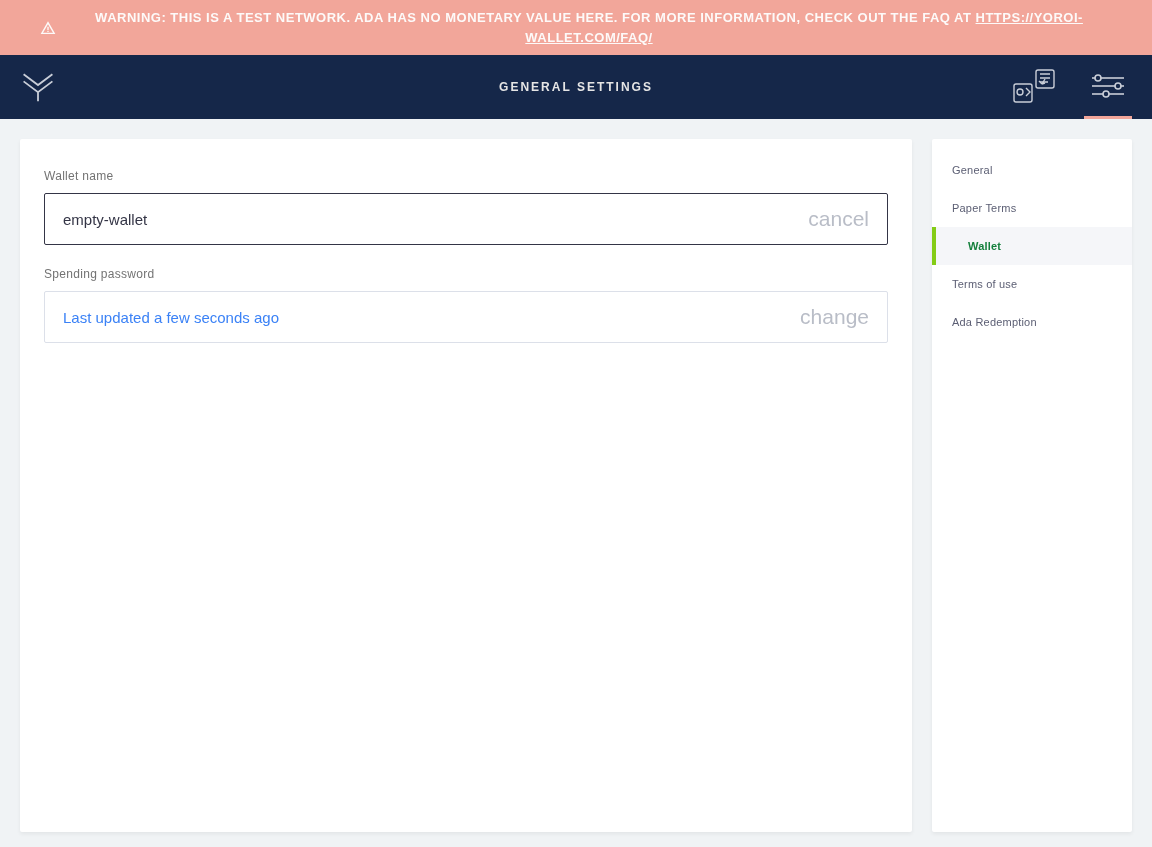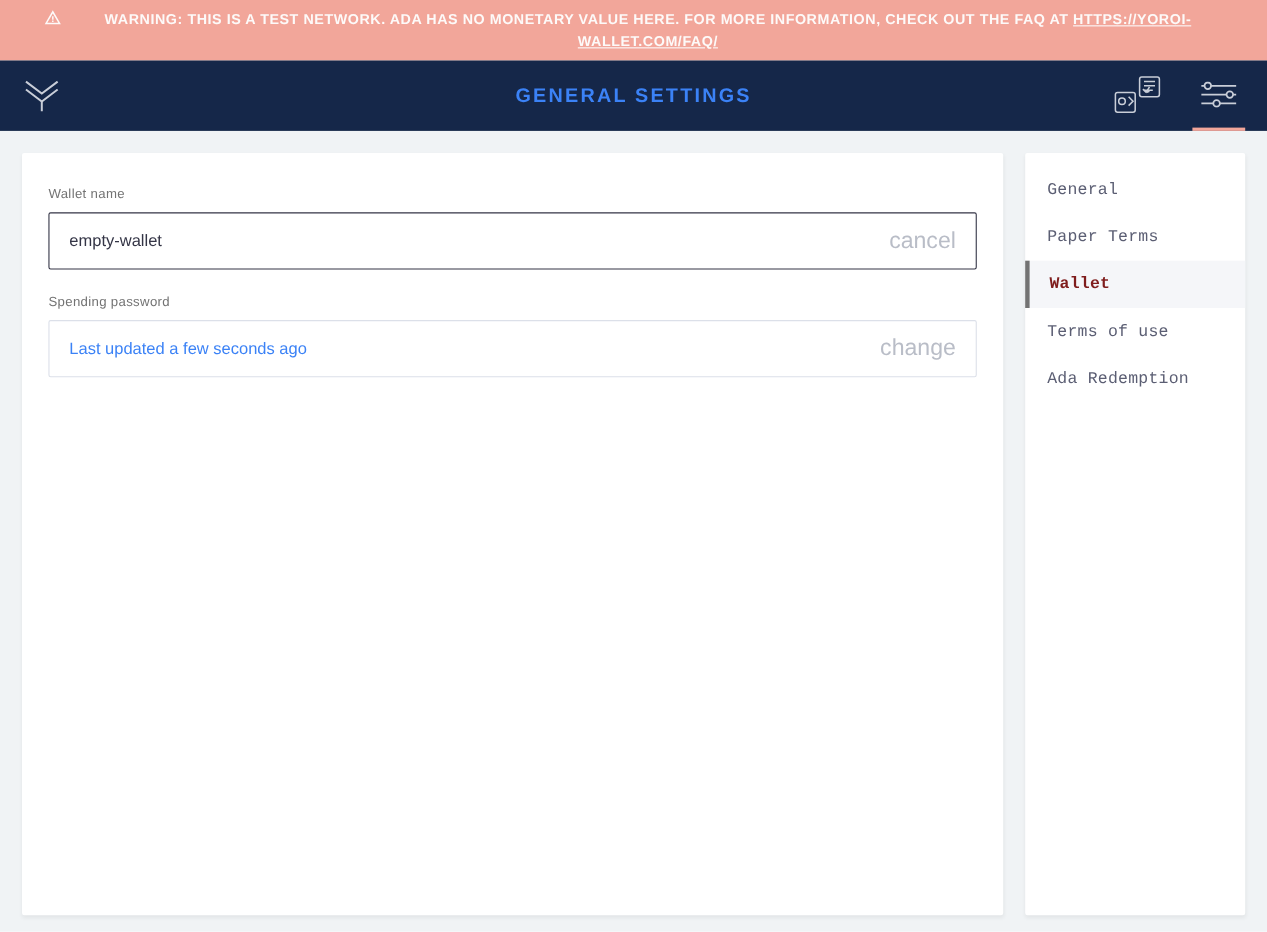--- a/index.html
+++ b/index.html
@@ -10,21 +10,21 @@
     width: 100%;
     background: #F2A69A;
     color: #FDFAF9;
     font-size: 13px;
     font-weight: 700;
     letter-spacing: 0.5px;
     text-align: center;
     padding: 8px 40px;
     line-height: 1.5;
     display: flex;
-    align-items: flex-start;
+    align-items: center;
     justify-content: center;
     gap: 10px;
   }
   .banner .text { display: inline; }
   .banner a { color: #FDFAF9; text-decoration: underline; }
   .banner svg { flex-shrink: 0; }
 
   
   .header {
     width: 100%;
@@ -33,22 +33,22 @@
     display: flex;
     align-items: center;
     justify-content: space-between;
     padding: 0 20px;
     position: relative;
   }
   .header-title {
     position: absolute;
     left: 50%;
     transform: translateX(-50%);
-    color: #3b82f6;
-    font-size: 18px;
+    color: #e5e5e5;
+    font-size: 12px;
     font-weight: 600;
     letter-spacing: 2px;
   }
   .header-left, .header-right { display: flex; align-items: center; gap: 26px; }
   .header-right .icon-btn { display:flex; align-items:center; justify-content:center; width:48px; height:64px; }
   .header-right .icon-btn.active { border-bottom: 3px solid #F2A69A; }
   .logo-icon { width: 36px; height: 36px; }
 
   
   .content {
@@ -106,31 +106,30 @@
   .sidebar {
     background: #fff;
     width: 200px;
     height: 693px;
     border-radius: 2px;
     box-shadow: 0 2px 4px rgba(0,0,0,0.06);
     padding: 12px 0;
   }
   .sidebar-item {
     padding: 13px 20px;
-    font-size: 15px;
+    font-size: 11px;
     color: #5B5E73;
     cursor: pointer;
     letter-spacing: 0.2px;
-    font-family: Liberation Mono, monospace;
   }
   .sidebar-item.active {
-    color: #7f1d1d;
+    color: #15803d;
     font-weight: 700;
-    border-left: 4px solid #737373;
-    padding-left: 18px;
+    border-left: 4px solid #84cc16;
+    padding-left: 32px;
     background: #F5F6F9;
   }
 
   body { background: #F0F3F5; }
 </style>
 </head>
 <body>
 
 <div class="banner">
   <svg width="16" height="16" viewBox="0 0 24 24" fill="#FDFAF9">

